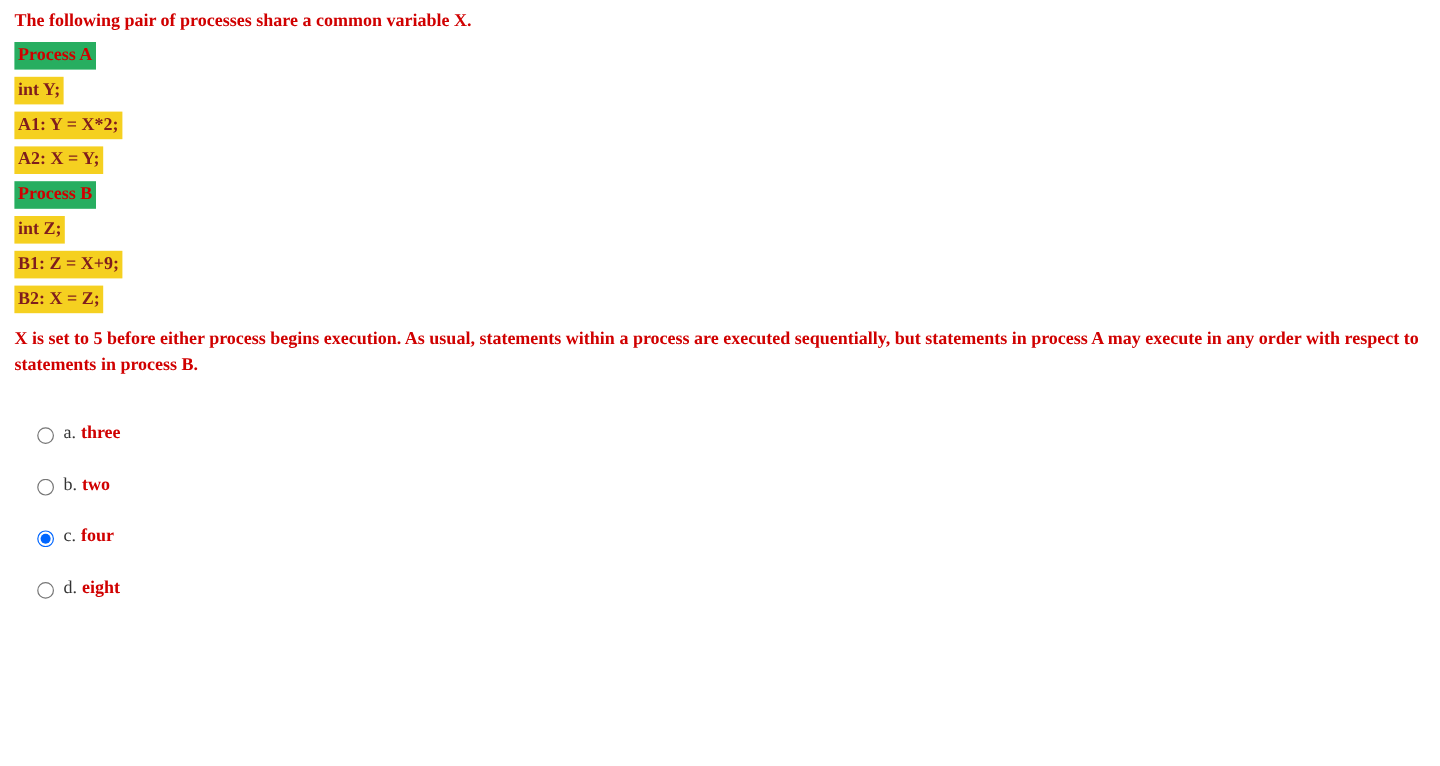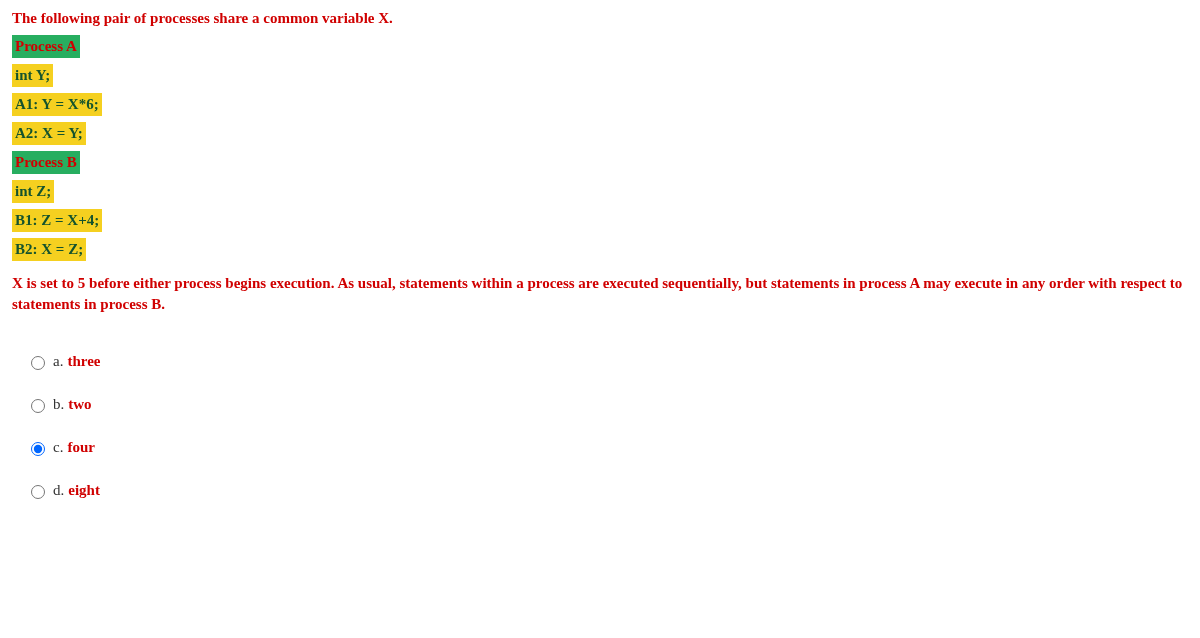--- a/index.html
+++ b/index.html
@@ -19,21 +19,21 @@
     }
     .hl-green {
       background-color: #27ae60;
       color: #d00000;
       font-weight: bold;
       padding: 1px 3px;
       display: inline-block;
     }
     .hl-yellow {
       background-color: #f5d020;
-      color: #14532d;
+      color: #7f1d1d;
       font-weight: bold;
       padding: 1px 3px;
       display: inline-block;
     }
     .question-text {
       color: #d00000;
       font-weight: bold;
       margin-top: 12px;
       margin-bottom: 36px;
     }
@@ -69,33 +69,33 @@
 
 <div class="intro">The following pair of processes share a common variable X.</div>
 
 <div class="code-line">
   <span class="hl-green">Process A</span>
 </div>
 <div class="code-line">
   <span class="hl-yellow">int Y;</span>
 </div>
 <div class="code-line">
-  <span class="hl-yellow">A1: Y = X*6;</span>
+  <span class="hl-yellow">A1: Y = X*2;</span>
 </div>
 <div class="code-line">
   <span class="hl-yellow">A2: X = Y;</span>
 </div>
 <div class="code-line">
   <span class="hl-green">Process B</span>
 </div>
 <div class="code-line">
   <span class="hl-yellow">int Z;</span>
 </div>
 <div class="code-line">
-  <span class="hl-yellow">B1: Z = X+4;</span>
+  <span class="hl-yellow">B1: Z = X+9;</span>
 </div>
 <div class="code-line">
   <span class="hl-yellow">B2: X = Z;</span>
 </div>
 
 <div class="question-text">
   <span>X is set to 5 before either process begins execution. As usual, statements within a process are executed sequentially, but statements in process A may execute in any order with respect to statements in process B.</span><br>
 </div>
 
 <div class="options">

